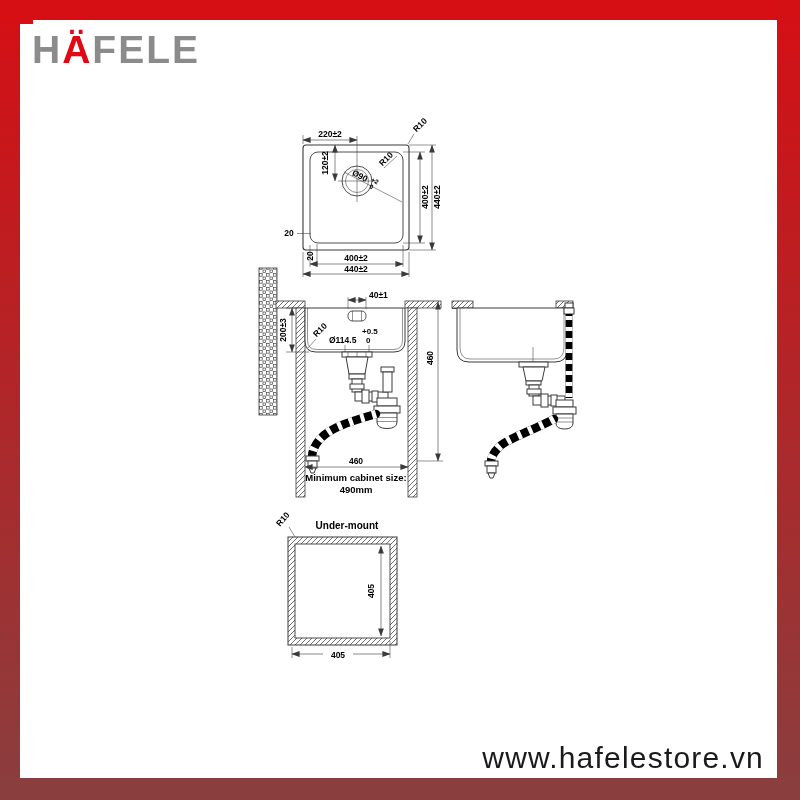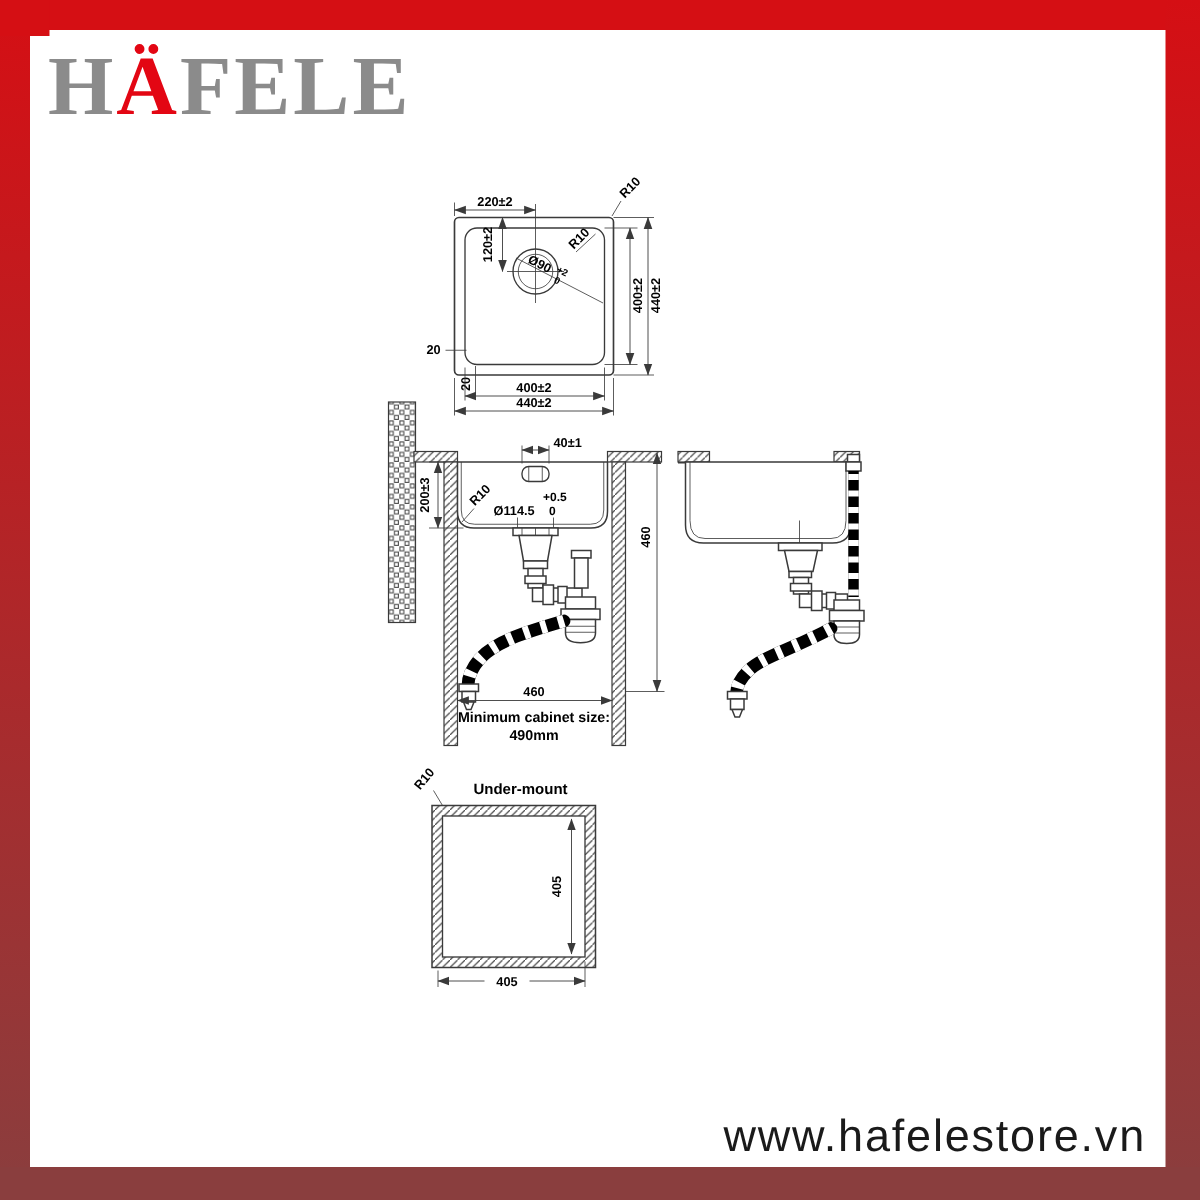--- a/index.html
+++ b/index.html
@@ -4,22 +4,22 @@
 <style>
   html,body{margin:0;padding:0;}
   body{width:800px;height:800px;position:relative;background:#ffffff;overflow:hidden;
        font-family:"Liberation Sans",sans-serif;}
   .frame{position:absolute;z-index:5;}
   .frame-top{left:0;top:0;width:800px;height:20px;background:#d50f14;}
   .frame-left{left:0;top:0;width:20px;height:800px;background:linear-gradient(#d50f14,#8a3e3e);}
   .frame-right{right:0;top:0;width:23px;height:800px;background:linear-gradient(#d50f14,#8a3e3e);}
   .frame-bottom{left:0;bottom:0;width:800px;height:22px;background:#8a3e3e;}
   .corner-step{left:0;top:0;width:33px;height:24px;background:#d50f14;}
-  .logo{position:absolute;left:32px;top:30px;font-weight:bold;font-size:56px;
-        letter-spacing:2px;line-height:1;color:#8b8b8b;z-index:2;white-space:nowrap;font-family:Liberation Serif, serif;}
+  .logo{position:absolute;left:32px;top:30px;font-weight:bold;font-size:39px;
+        letter-spacing:2px;line-height:1;color:#8b8b8b;z-index:2;white-space:nowrap;}
   .logo .red{color:#e30613;}
   .footer-url{position:absolute;top:741px;right:36px;font-size:30px;font-weight:300;
         letter-spacing:1.2px;color:#1a1a1a;z-index:6;white-space:nowrap;text-align:center;}
   svg.drawing{position:absolute;left:0;top:0;width:800px;height:800px;z-index:1;}
   svg text{font-family:"Liberation Sans",sans-serif;font-weight:bold;font-size:8.5px;fill:#000;}
   svg .t6{font-size:6.5px;} svg .t8{font-size:8px;} svg .t95{font-size:9.5px;} svg .t10{font-size:10px;}
   svg .ln{stroke:#3a3a3a;stroke-width:1.1;fill:none;}
   svg .ln2{stroke:#3a3a3a;stroke-width:0.9;fill:none;}
   svg .lnw{stroke:#3a3a3a;stroke-width:1;fill:#fff;}
   svg .dim{stroke:#3a3a3a;stroke-width:0.6;fill:none;}

